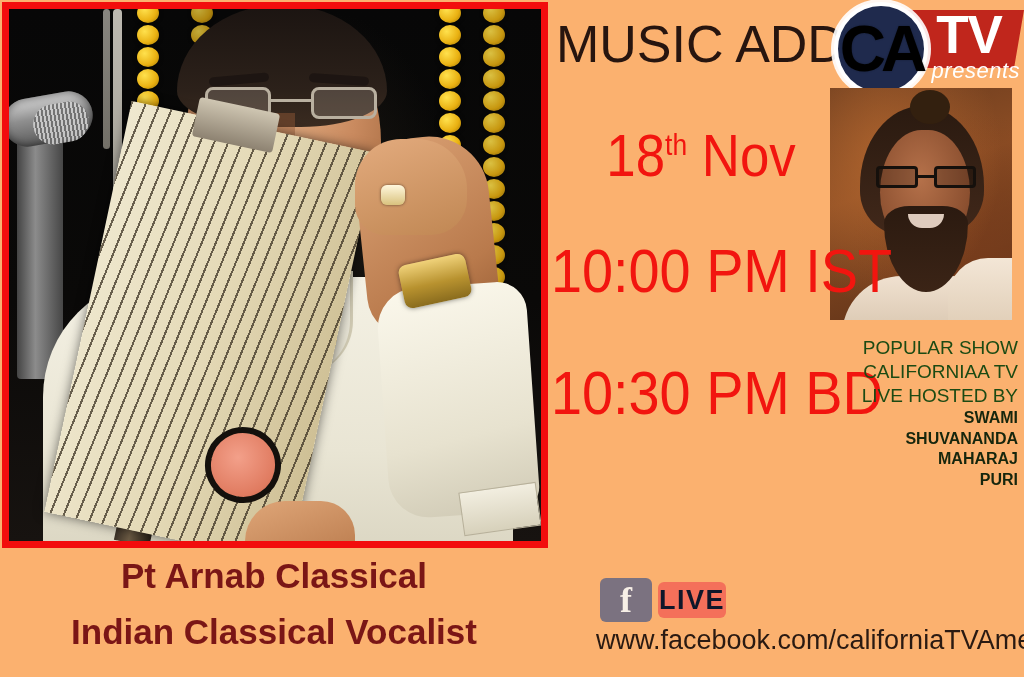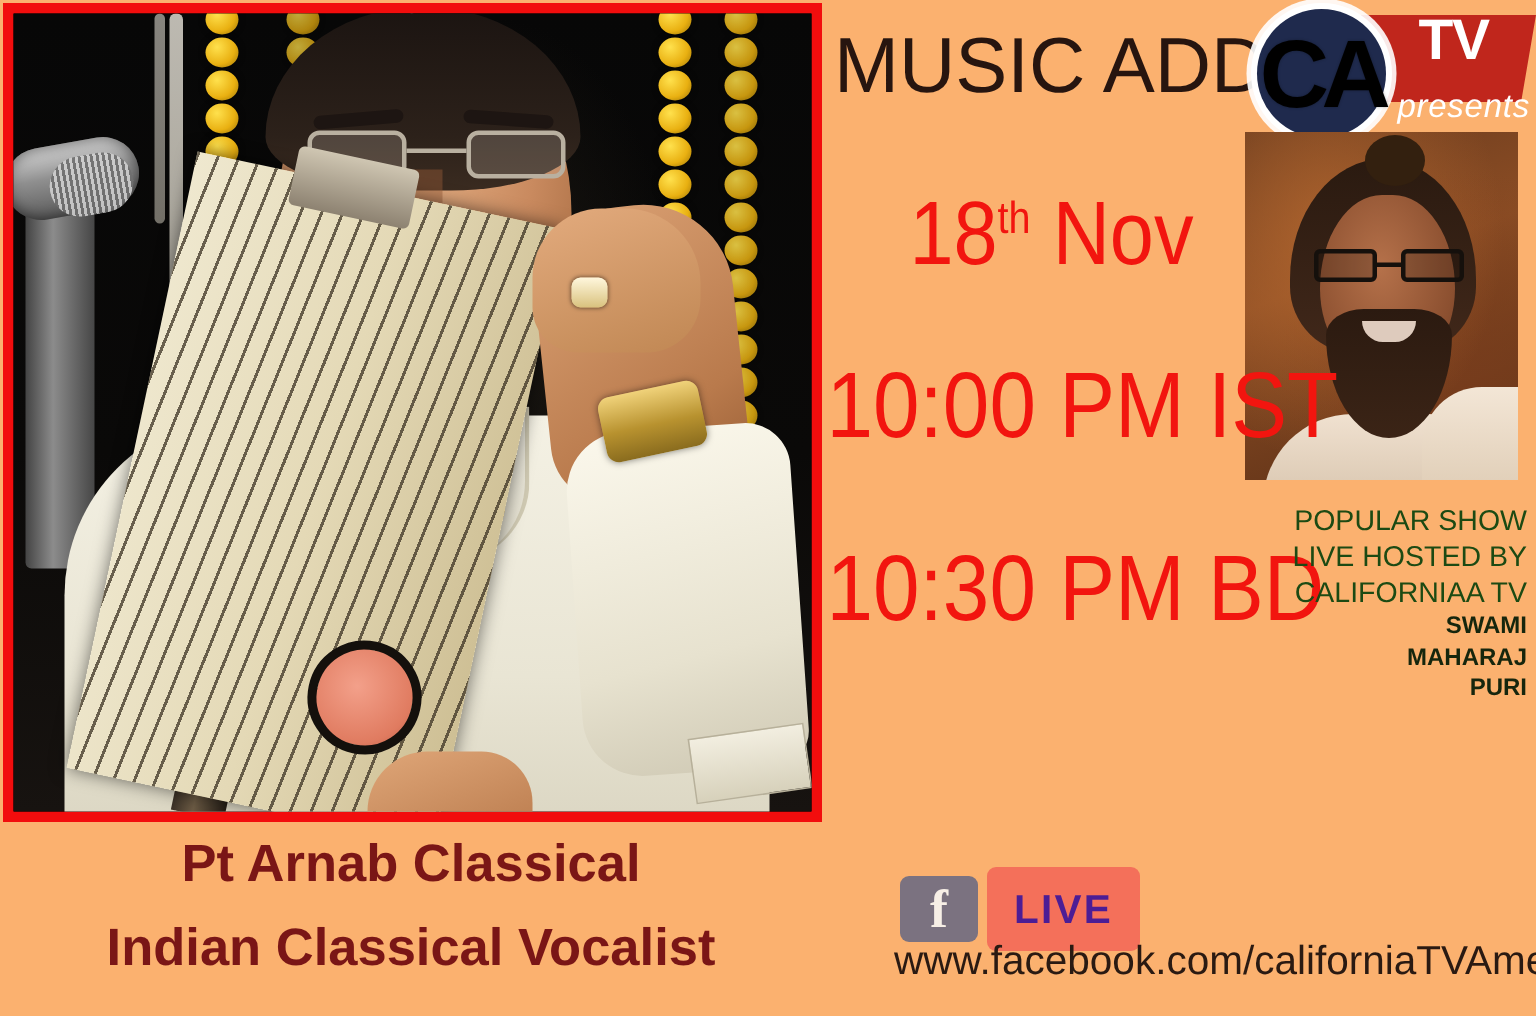--- a/index.html
+++ b/index.html
@@ -184,21 +184,21 @@
 
   
   .logo{ position:absolute; left:828px; top:0px; width:196px; height:96px; }
   .logo .tvflag{
     position:absolute; left:72px; top:10px; width:124px; height:58px;
     background:#c0261c;
     clip-path:polygon(0 0, 100% 0, 92% 100%, 26% 100%, 16% 128%, 12% 100%, 0 100%);
   }
   .logo .tvtext{
     position:absolute; left:86px; top:8px; width:110px; text-align:center;
-    color:#fff; font-size:38px; font-weight:bold; line-height:1; letter-spacing:-1px;
+    color:#fff; font-size:53px; font-weight:bold; line-height:1; letter-spacing:-1px;
   }
   .logo .circle{
     position:absolute; left:6px; top:2px; width:94px; height:94px; border-radius:50%;
     background:#fff; box-shadow:0 0 0 3px rgba(255,255,255,.9);
   }
   .logo .circle::after{
     content:""; position:absolute; left:4px; top:4px; right:4px; bottom:4px;
     border-radius:50%; background:#1f2a4d;
   }
   .logo .ca{
@@ -275,23 +275,23 @@
 
   
   .fb-row{ position:absolute; left:600px; top:578px; display:flex; align-items:center; gap:6px;}
   .fb-icon{
     width:52px; height:44px; border-radius:6px; background:#7b7280;
     display:flex; align-items:center; justify-content:center;
     color:#f7efe6; font-size:36px; font-weight:bold; font-family:"Liberation Serif", serif;
     line-height:1;
   }
   .live-badge{
-    height:56px; padding:0 18px; border-radius:6px; background:#f4705a;
+    height:36px; padding:0 1px; border-radius:6px; background:#f4705a;
     display:flex; align-items:center; justify-content:center;
-    color:#4c1d95; font-size:27px; font-weight:bold; letter-spacing:1.5px;
+    color:#0f172a; font-size:27px; font-weight:bold; letter-spacing:1.5px;
   }
   .fb-url{
     position:absolute; left:596px; top:625px; color:#2a1a12; font-size:27px;
     white-space:nowrap;
   }
 
   
   .artist-name{
     position:absolute; left:0; top:556px; width:548px; text-align:center;
     color:#7a1616; font-size:35px; font-weight:bold; line-height:1.12;
@@ -438,23 +438,24 @@
 
 <div class="date-line">
   <span>18</span><sup>th</sup>
   <span>Nov</span>
 </div>
 <div class="time-ist">10:00 PM IST</div>
 <div class="time-bd">10:30 PM BD</div>
 
 <div class="host-info">
   <div class="line">POPULAR SHOW</div>
+  <div class="line">CALIFORNIAA TV</div>
   <div class="line">LIVE HOSTED BY</div>
-  <div class="line">CALIFORNIAA TV</div>
   <div class="name">SWAMI</div>
+  <div class="name">SHUVANANDA</div>
   <div class="name">MAHARAJ</div>
   <div class="name">PURI</div>
 </div>
 
 <div class="fb-row">
   <div class="fb-icon">f</div>
   <div class="live-badge">LIVE</div>
 </div>
 <div class="fb-url">www.facebook.com/californiaTVAmerica</div>
 

